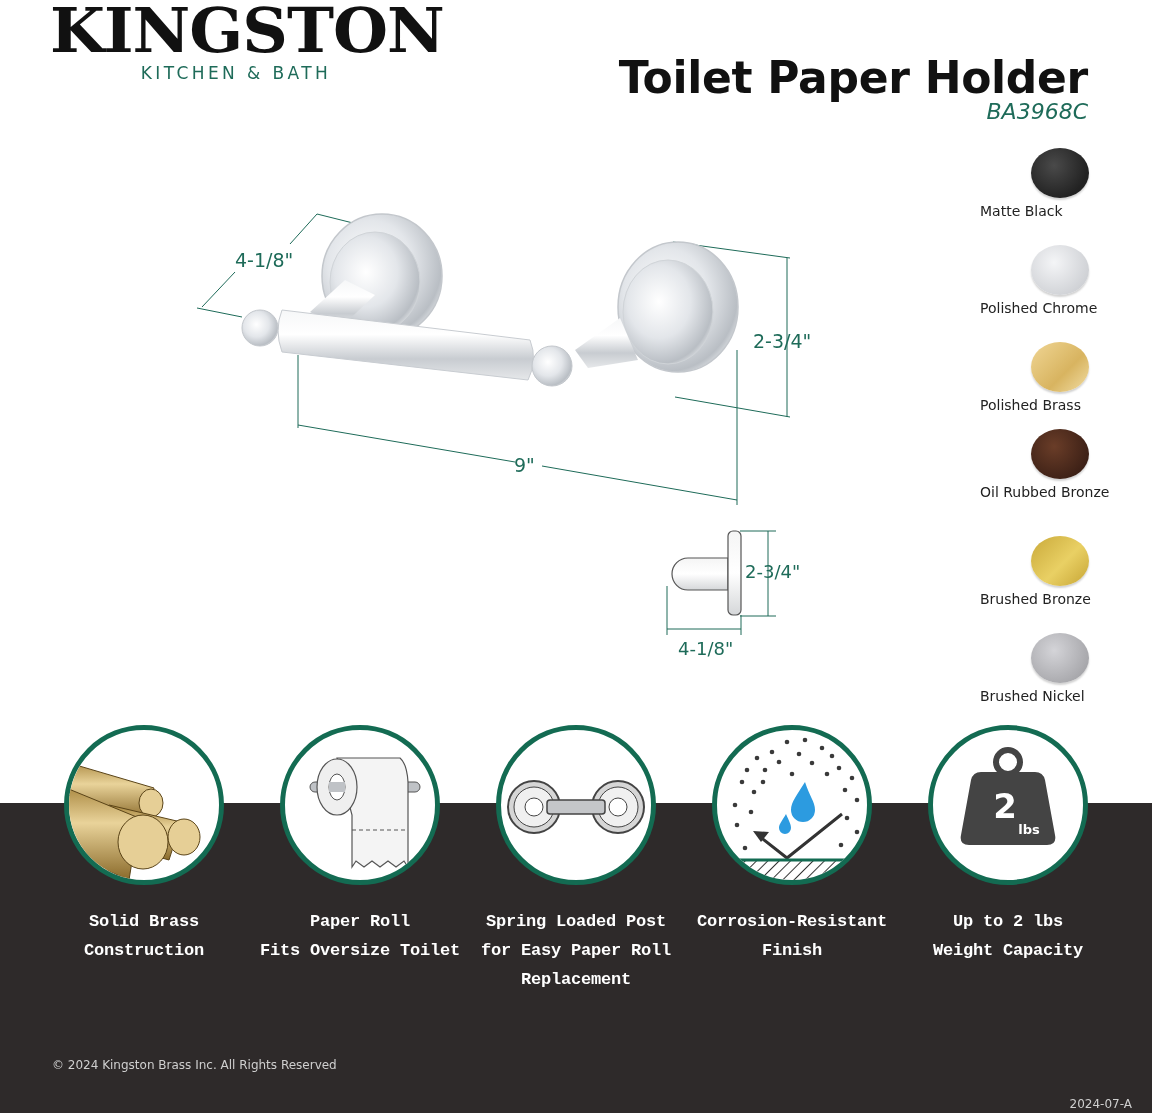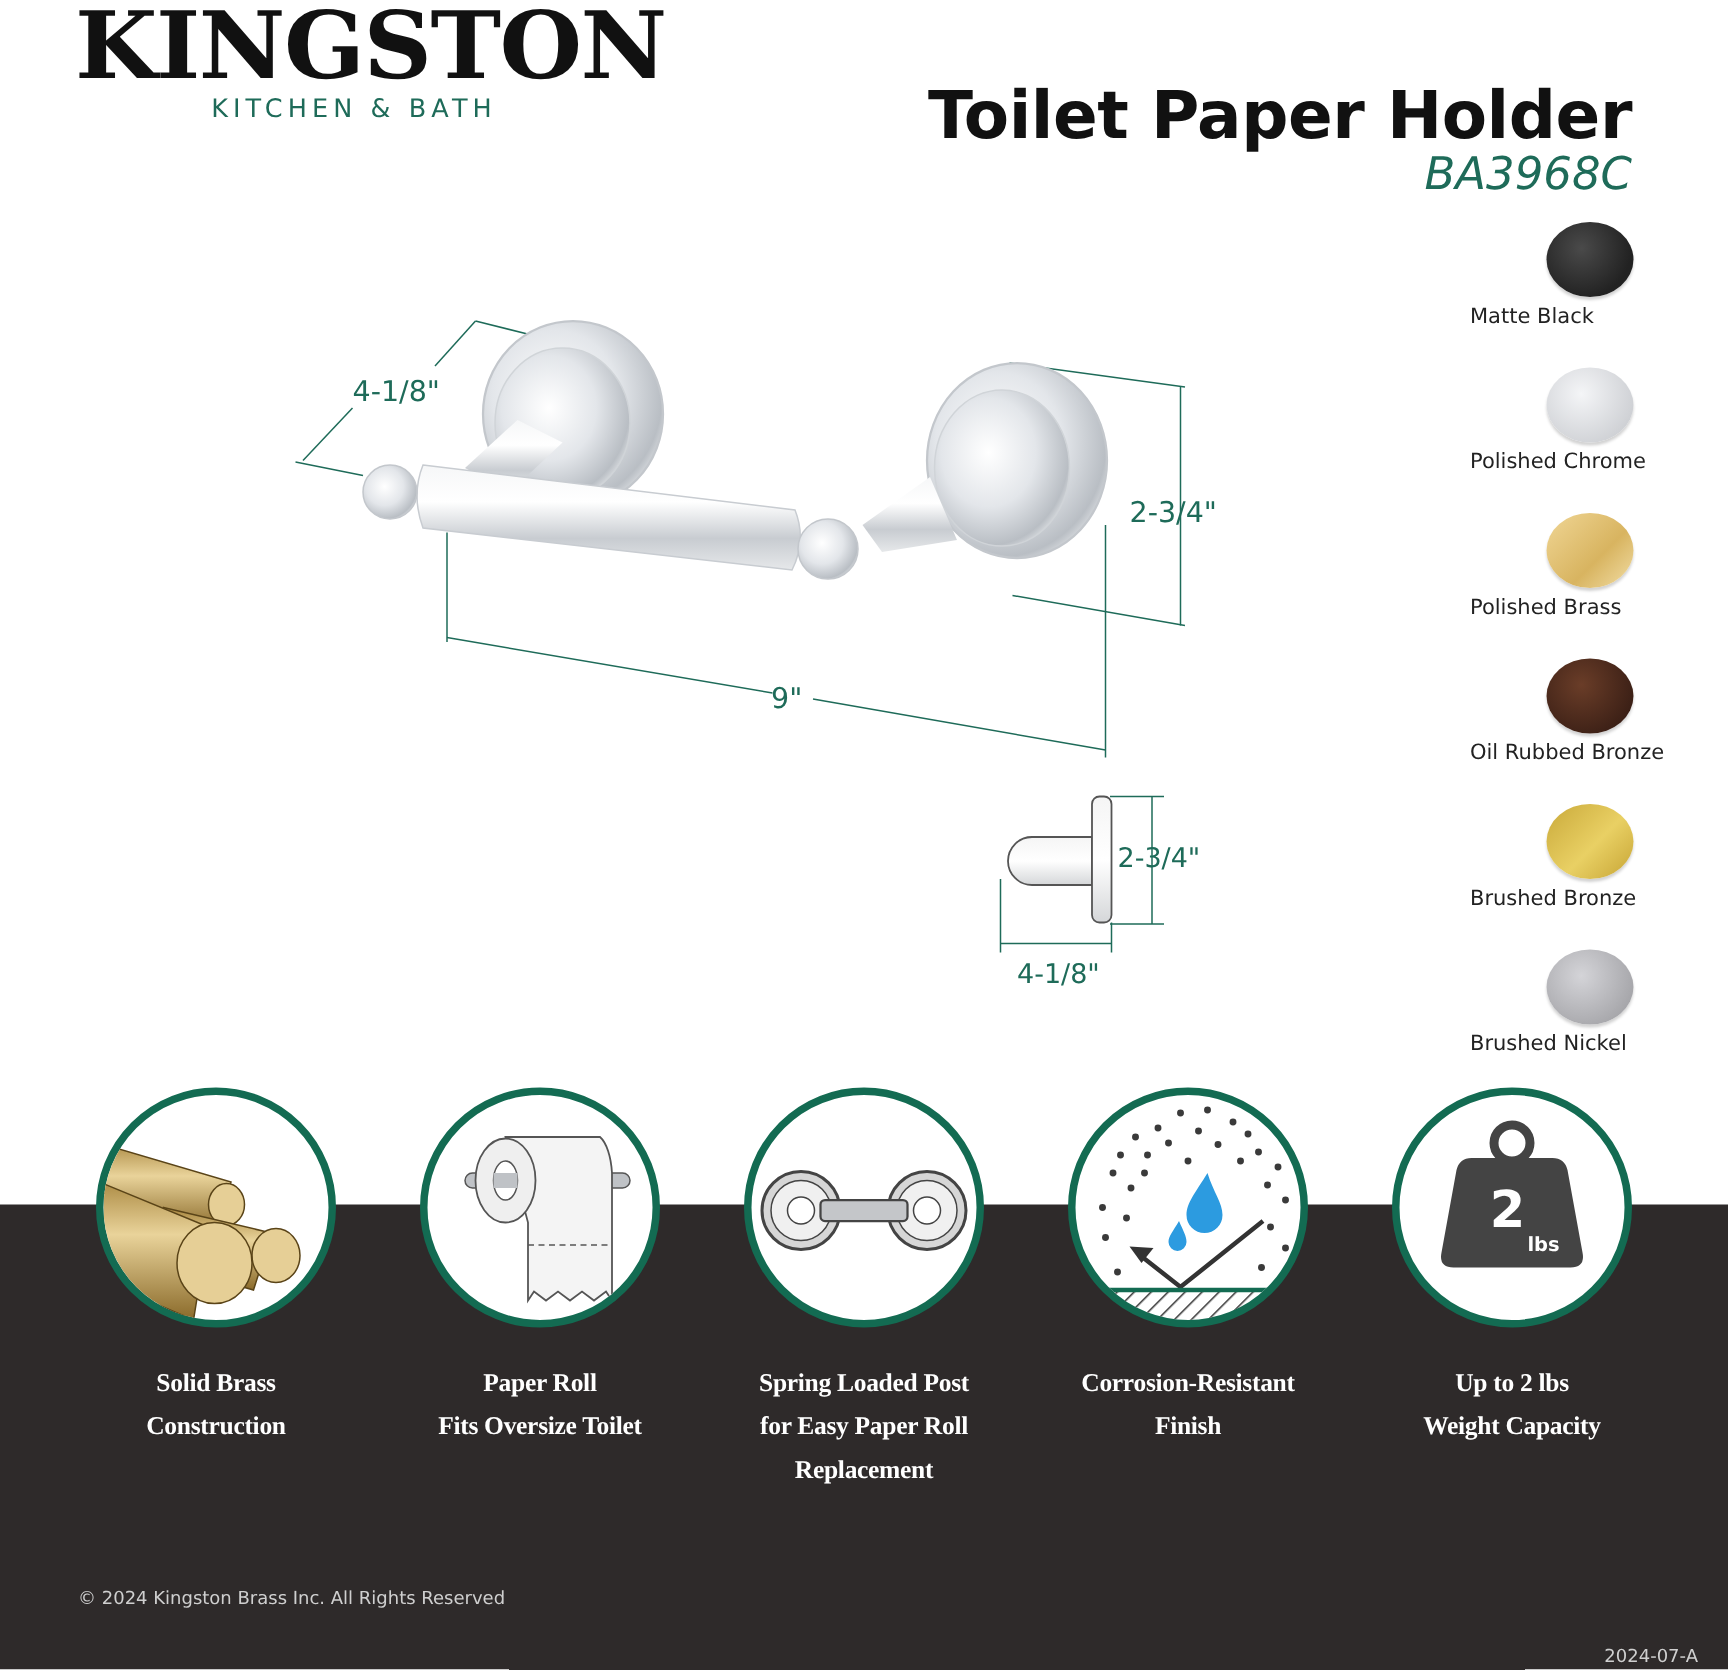--- a/index.html
+++ b/index.html
@@ -4,37 +4,37 @@
 <style>
   * { margin: 0; padding: 0; box-sizing: border-box; }
   html, body { width: 1152px; height: 1113px; background: #ffffff; overflow: hidden; }
   body { position: relative; font-family: "Liberation Sans", "DejaVu Sans", sans-serif; }
 
   .brand { position: absolute; left: 50px; top: 0; width: 372px; }
   .brand-name { font-family: "DejaVu Serif", "Liberation Serif", serif; font-weight: 900; font-size: 62px; letter-spacing: -1px; color: #111111; line-height: 62px; transform: scaleX(1.02); transform-origin: left; }
   .brand-sub { margin-top: 1px; text-align: center; font-family: "DejaVu Sans", sans-serif; font-size: 17px; letter-spacing: 3.4px; color: #1e6b59; }
 
   .product-title { position: absolute; right: 64px; top: 52px; font-family: "DejaVu Sans", sans-serif; font-weight: bold; font-size: 44px; color: #111111; letter-spacing: -0.3px; }
-  .product-sku { position: absolute; right: 64px; top: 99px; font-family: "DejaVu Sans", sans-serif; font-style: italic; font-size: 30px; color: #1e6b59; }
+  .product-sku { position: absolute; right: 64px; top: 99px; font-family: "DejaVu Sans", sans-serif; font-style: italic; font-size: 22px; color: #1e6b59; }
 
   .finishes { position: absolute; left: 980px; top: 145px; width: 160px; }
   .finish { position: absolute; left: 0; width: 160px; text-align: left; }
   .swatch { width: 58px; height: 50px; margin: 0 auto; border-radius: 50%; box-shadow: 0 2px 2px rgba(0,0,0,0.18); }
   .finish-label { margin-top: 5px; font-family: "DejaVu Sans", sans-serif; font-size: 14px; color: #222; white-space: nowrap; }
 
   .drawing { position: absolute; left: 190px; top: 200px; width: 630px; height: 310px; }
   .side-view { position: absolute; left: 650px; top: 520px; width: 170px; height: 145px; }
   .dim-label { font-family: "DejaVu Sans", sans-serif; font-size: 19px; fill: #1e6b59; }
 
   .dark-band { position: absolute; left: 0; top: 803px; width: 1152px; height: 310px; background: #2e2a2a; }
 
   .feature { position: absolute; top: 725px; width: 216px; text-align: center; }
   .feature-circle { width: 160px; height: 160px; margin: 0 auto; border-radius: 50%; border: 5px solid #136b52; background: #ffffff; overflow: hidden; position: relative; }
   .feature-circle svg { position: absolute; left: 0; top: 0; width: 150px; height: 150px; }
-  .feature-text { margin-top: 22px; color: #ffffff; font-family: Liberation Serif, serif; font-size: 17px; line-height: 29px; font-weight: bold; letter-spacing: -0.2px; }
+  .feature-text { margin-top: 22px; color: #ffffff; font-family: Liberation Mono, monospace; font-size: 17px; line-height: 29px; font-weight: bold; letter-spacing: -0.2px; }
 
   .copyright { position: absolute; left: 52px; top: 1058px; color: #cfcfcf; font-family: "DejaVu Sans", sans-serif; font-size: 12px; }
   .doc-code { position: absolute; right: 20px; top: 1081px; color: #cfcfcf; font-family: "DejaVu Sans", sans-serif; font-size: 12px; margin-top: 16px; }
 </style>
 </head>
 <body>
 
 <div class="brand">
   <div class="brand-name">KINGSTON</div>
   <div class="brand-sub">KITCHEN &amp; BATH</div>
@@ -121,21 +121,21 @@
     <div class="finish-label">Matte Black</div>
   </div>
   <div class="finish" style="top:100px">
     <div class="swatch" style="background: radial-gradient(circle at 40% 35%, #f4f5f7, #cfd1d5 75%);"></div>
     <div class="finish-label">Polished Chrome</div>
   </div>
   <div class="finish" style="top:197px">
     <div class="swatch" style="background: linear-gradient(135deg, #f0d695, #d8b460 60%, #f2dea6);"></div>
     <div class="finish-label">Polished Brass</div>
   </div>
-  <div class="finish" style="top:294px">
+  <div class="finish" style="top:284px">
     <div class="swatch" style="background: radial-gradient(circle at 40% 35%, #6a3d28, #3c2016 75%);"></div>
     <div class="finish-label">Oil Rubbed Bronze</div>
   </div>
   <div class="finish" style="top:391px">
     <div class="swatch" style="background: linear-gradient(135deg, #c9a93a, #e9d064 55%, #c6a434);"></div>
     <div class="finish-label">Brushed Bronze</div>
   </div>
   <div class="finish" style="top:488px">
     <div class="swatch" style="background: radial-gradient(circle at 40% 35%, #d4d4d8, #a7a7ab 75%);"></div>
     <div class="finish-label">Brushed Nickel</div>

